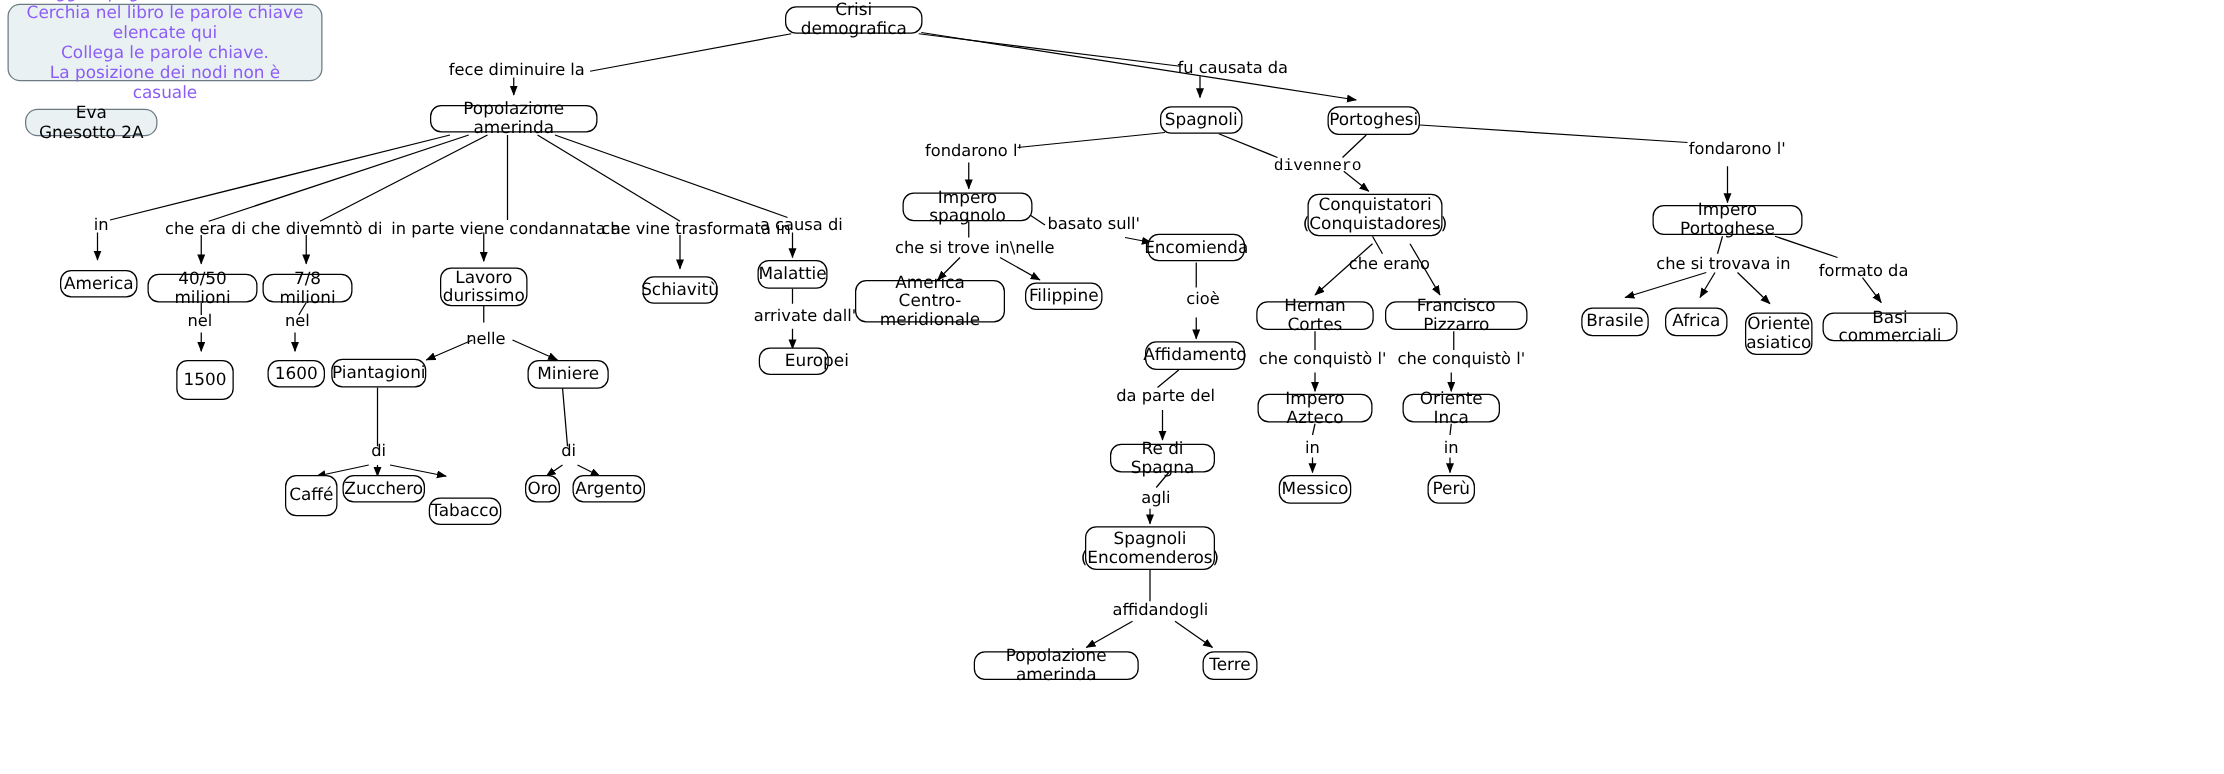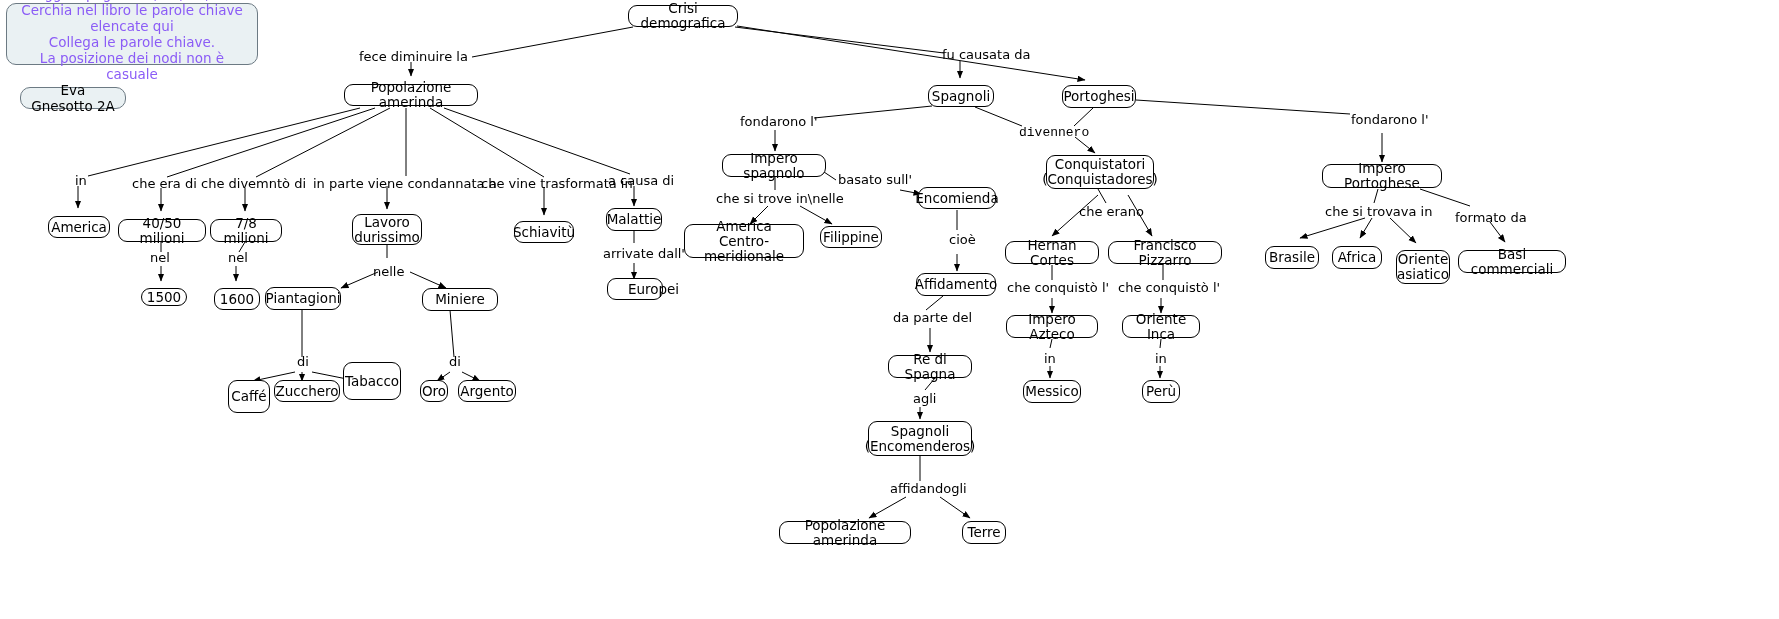--- a/index.html
+++ b/index.html
@@ -181,36 +181,36 @@
   <div class="node" style="left:628px;top:5px;width:110px;height:22px;">Crisi demografica</div>
 
   <div class="node" style="left:344px;top:84px;width:134px;height:22px;">Popolazione amerinda</div>
 
   <div class="node" style="left:48px;top:216px;width:62px;height:22px;">America</div>
 
   <div class="node" style="left:118px;top:219px;width:88px;height:23px;">40/50 milioni</div>
 
   <div class="node" style="left:210px;top:219px;width:72px;height:23px;">7/8 milioni</div>
 
-  <div class="node" style="left:141px;top:288px;width:46px;height:18px;">1500</div>
+  <div class="node" style="left:141px;top:288px;width:46px;height:32px;">1500</div>
 
   <div class="node" style="left:214px;top:288px;width:46px;height:22px;">1600</div>
 
   <div class="node" style="left:352px;top:214px;width:70px;height:31px;">Lavoro
 durissimo</div>
 
   <div class="node" style="left:265px;top:287px;width:76px;height:23px;">Piantagioni</div>
 
-  <div class="node" style="left:422px;top:288px;width:76px;height:23px;">Miniere</div>
+  <div class="node" style="left:422px;top:288px;width:65px;height:23px;">Miniere</div>
 
   <div class="node" style="left:228px;top:380px;width:42px;height:33px;">Caffé</div>
 
   <div class="node" style="left:274px;top:380px;width:66px;height:22px;">Zucchero</div>
 
-  <div class="node" style="left:343px;top:362px;width:58px;height:38px;">Tabacco</div>
+  <div class="node" style="left:343px;top:398px;width:58px;height:22px;">Tabacco</div>
 
   <div class="node" style="left:420px;top:380px;width:28px;height:22px;">Oro</div>
 
   <div class="node" style="left:458px;top:380px;width:58px;height:22px;">Argento</div>
 
   <div class="node" style="left:514px;top:221px;width:60px;height:22px;">Schiavitù</div>
 
   <div class="node" style="left:606px;top:208px;width:56px;height:23px;">Malattie</div>
 
   <div class="node" style="left:607px;top:278px;width:56px;height:22px;padding-left:44px;">Europei</div>

